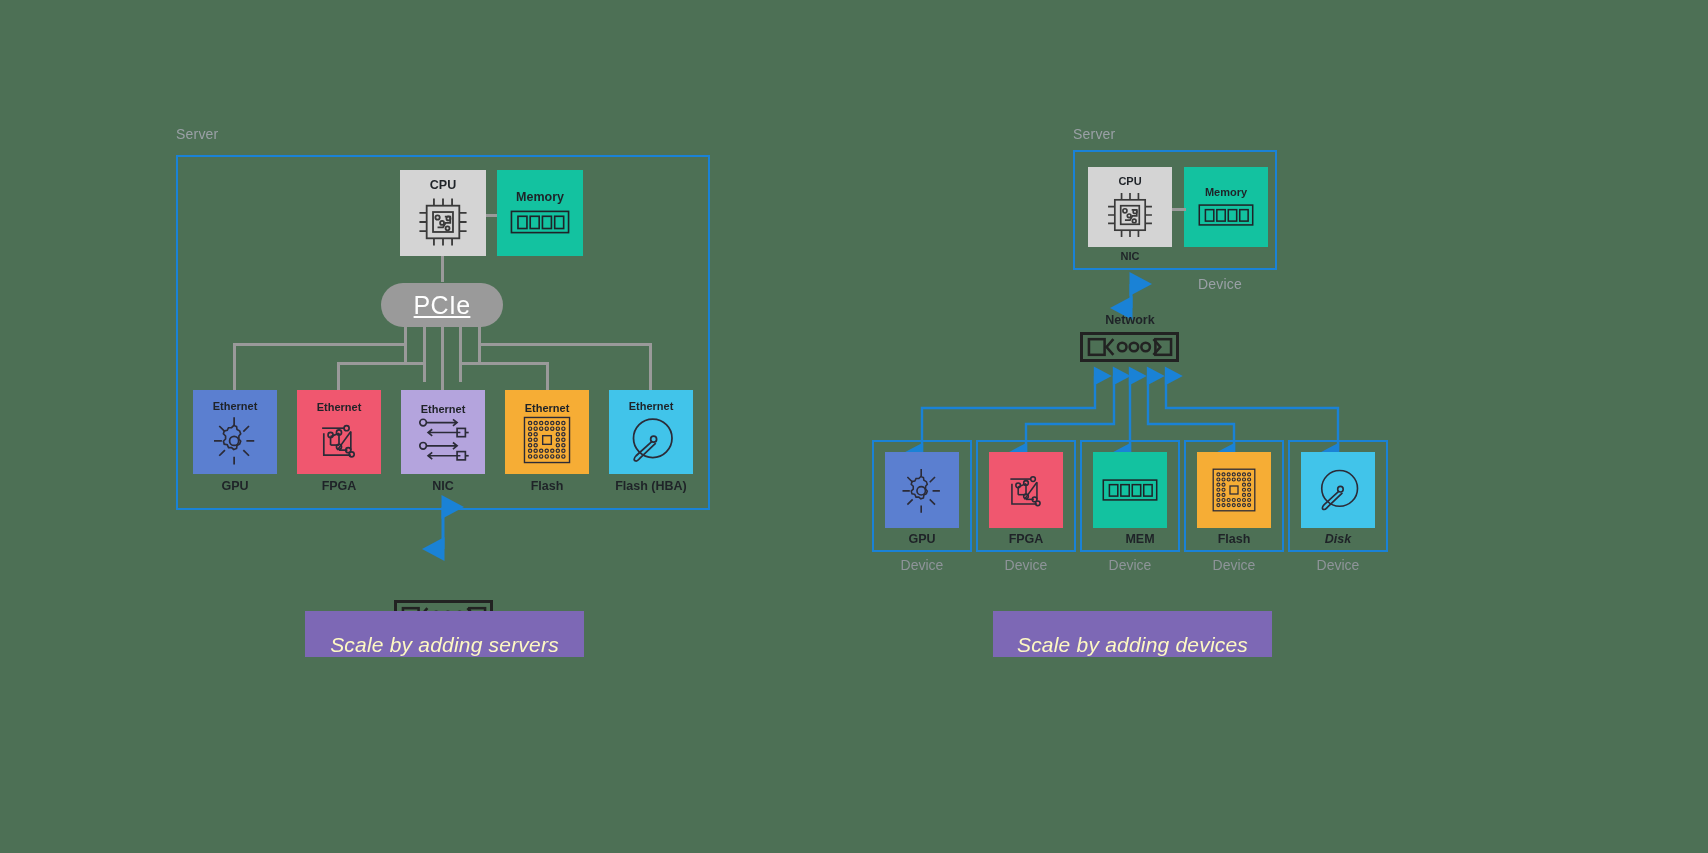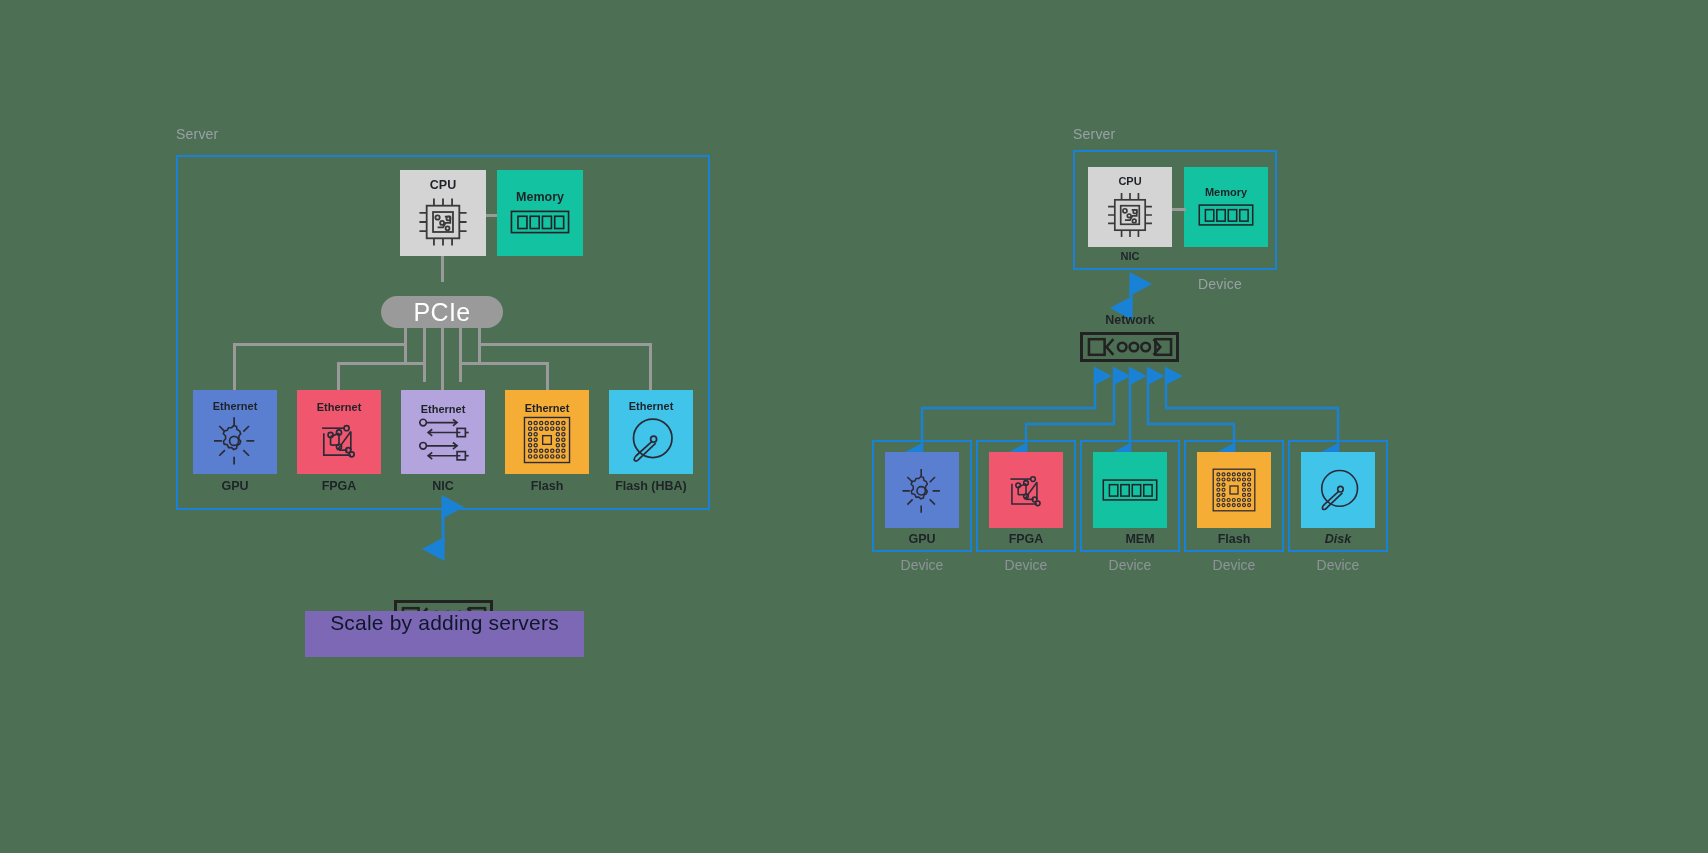--- a/index.html
+++ b/index.html
@@ -79,25 +79,26 @@
     text-align:center; white-space:nowrap;
   }
   .dev-subcaption {
     font-size:14px; color:#8e9499; font-weight:500;
     text-align:center; white-space:nowrap;
   }
 
   
   .cta {
     background:#7d68b5;
-    color:#0f172a;
-    display:flex; align-items:flex-start; justify-content:center;
+    color:#fef9c3;
+    display:flex; align-items:flex-end; justify-content:center;
     font-size:21px;
     letter-spacing:.2px;
     white-space:nowrap;
+    font-style:italic;
   }
 
   
   .wire { background:#9a9a9a; position:absolute; }
 
   svg { display:block; overflow:visible; }
 </style>
 </head>
 <body style="background: rgb(77, 112, 85);">
 
@@ -137,21 +138,21 @@
           <rect x="3" y="4" width="70" height="26"></rect>
           <rect x="11" y="10" width="11" height="15"></rect>
           <rect x="26" y="10" width="11" height="15"></rect>
           <rect x="41" y="10" width="11" height="15"></rect>
           <rect x="56" y="10" width="11" height="15"></rect>
         </g>
       </svg>
     </div>
   </div>
 
-  <div class="abs pcie" style="left:381px; top:296px; width:122px; height:32px;">
+  <div class="abs pcie" style="left:381px; top:283px; width:122px; height:44px;text-decoration:underline;">
     <span>PCIe</span>
   </div>
 
   <div class="wire" style="left:404px; top:322px; width:3px; height:40px;"></div>
   <div class="wire" style="left:423px; top:322px; width:3px; height:60px;"></div>
   <div class="wire" style="left:441px; top:322px; width:3px; height:68px;"></div>
   <div class="wire" style="left:459px; top:322px; width:3px; height:60px;"></div>
   <div class="wire" style="left:478px; top:322px; width:3px; height:40px;"></div>
 
   <div class="wire" style="left:233px; top:343px; width:174px; height:3px;"></div>
@@ -515,14 +516,17 @@
       <g fill="none" stroke="#2b2b38" stroke-width="2">
         <circle cx="34" cy="30" r="22"></circle>
         <circle cx="35" cy="31" r="3.4"></circle>
         <path d="M33.5 33.2L15 50c-3 3-3 6 0 6 2 0 2.6-1.4 4.4-3.2l18-17.2"></path>
       </g>
     </svg>
   </div>
   <div class="abs dev-caption" style="left:1288px; top:532px; width:100px;font-style:italic;">Disk</div>
   <div class="abs dev-subcaption" style="left:1288px; top:557px; width:100px;">Device</div>
 
+  <div class="abs cta" style="left:993px; top:611px; width:279px; height:46px;">
+    <span>Scale by adding devices</span>
+  </div>
 
 </div>
 
 </body></html>

